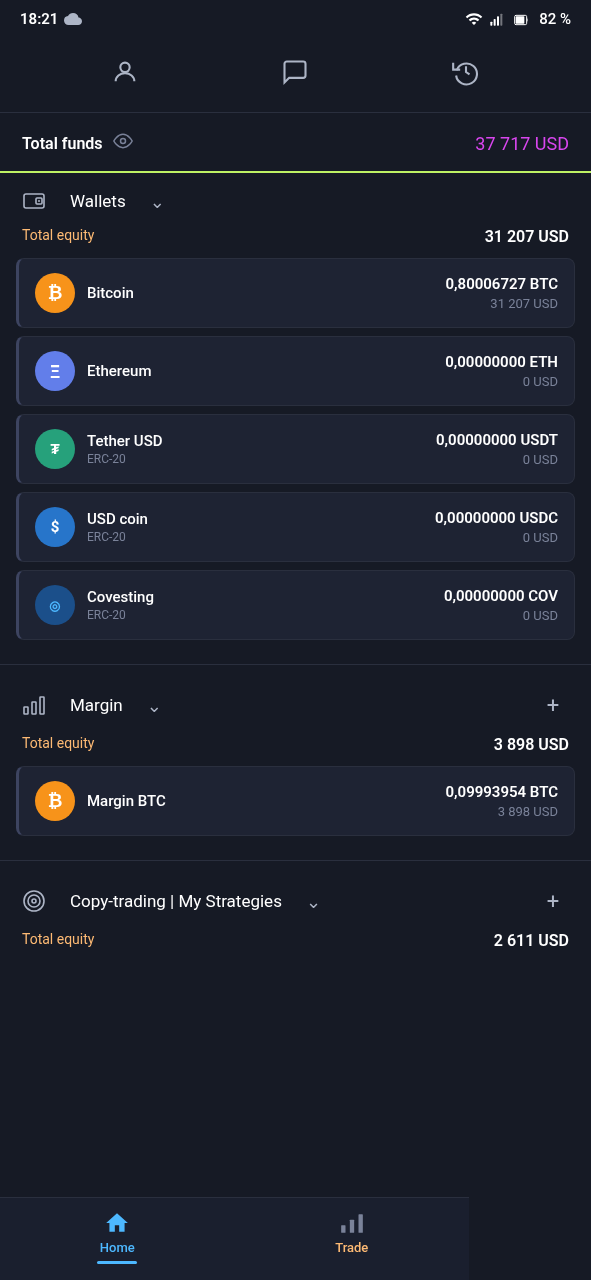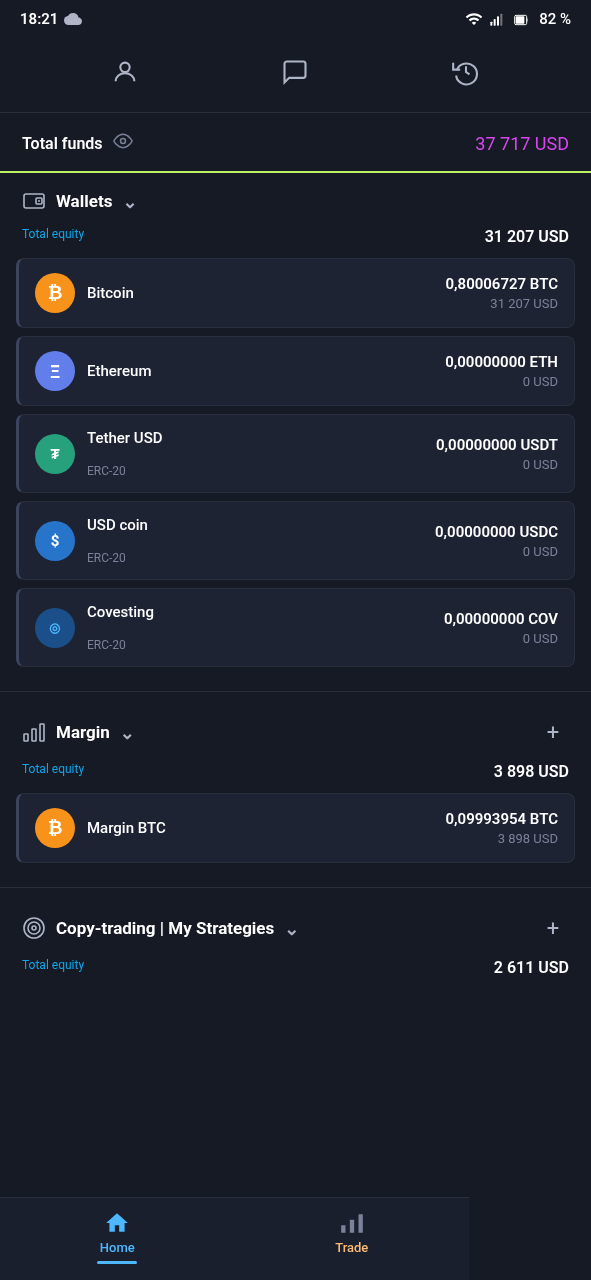--- a/index.html
+++ b/index.html
@@ -63,32 +63,32 @@
     }
 
     
     .section-header {
       display: flex;
       align-items: center;
       justify-content: space-between;
       padding: 16px 22px 10px;
     }
     .section-title {
-      display: flex; align-items: center; gap: 10px;
-      font-size: 17px; font-weight: 700; color: #ffffff;
+      display: flex; align-items: center; gap: 24px;
+      font-size: 17px; font-weight: 400; color: #ffffff;
     }
     .section-title svg { width: 24px; height: 24px; color: #adb5c6; }
 
     
     .equity-row {
       display: flex;
       justify-content: space-between;
       padding: 4px 22px 12px;
     }
-    .equity-label { font-size: 12px; color: #0ea5e9; }
+    .equity-label { font-size: 14px; color: #fdba74; }
     .equity-amount { font-size: 16px; font-weight: 600; color: #ffffff; }
 
     
     .wallet-list { padding: 0 16px 8px; }
     .wallet-card {
       display: flex;
       justify-content: space-between;
       align-items: center;
       background: #1e2333;
       border: 1px solid #2a2f3e;
@@ -98,21 +98,21 @@
       border-left: 3px solid #3d4460;
     }
     .wallet-left { display: flex; align-items: center; gap: 12px; }
     .wallet-icon {
       width: 40px; height: 40px; border-radius: 50%;
       display: flex; align-items: center; justify-content: center;
       font-size: 18px; font-weight: bold;
     }
     .wallet-name-block {}
     .wallet-name { font-size: 15px; font-weight: 500; color: #ffffff; }
-    .wallet-sub { font-size: 12px; color: #7a8299; margin-top: 17px; }
+    .wallet-sub { font-size: 12px; color: #7a8299; margin-top: 2px; }
     .wallet-right { text-align: right; }
     .wallet-amount { font-size: 15px; font-weight: 600; color: #ffffff; }
     .wallet-usd { font-size: 13px; color: #7a8299; margin-top: 3px; }
 
     
     .btc-icon { background: #f7931a; color: #fff; }
     .eth-icon { background: #627eea; color: #fff; }
     .usdt-icon { background: #26a17b; color: #fff; }
     .usdc-icon { background: #2775ca; color: #fff; }
     .cov-icon { background: #1b4f8a; color: #4db8ff; }

